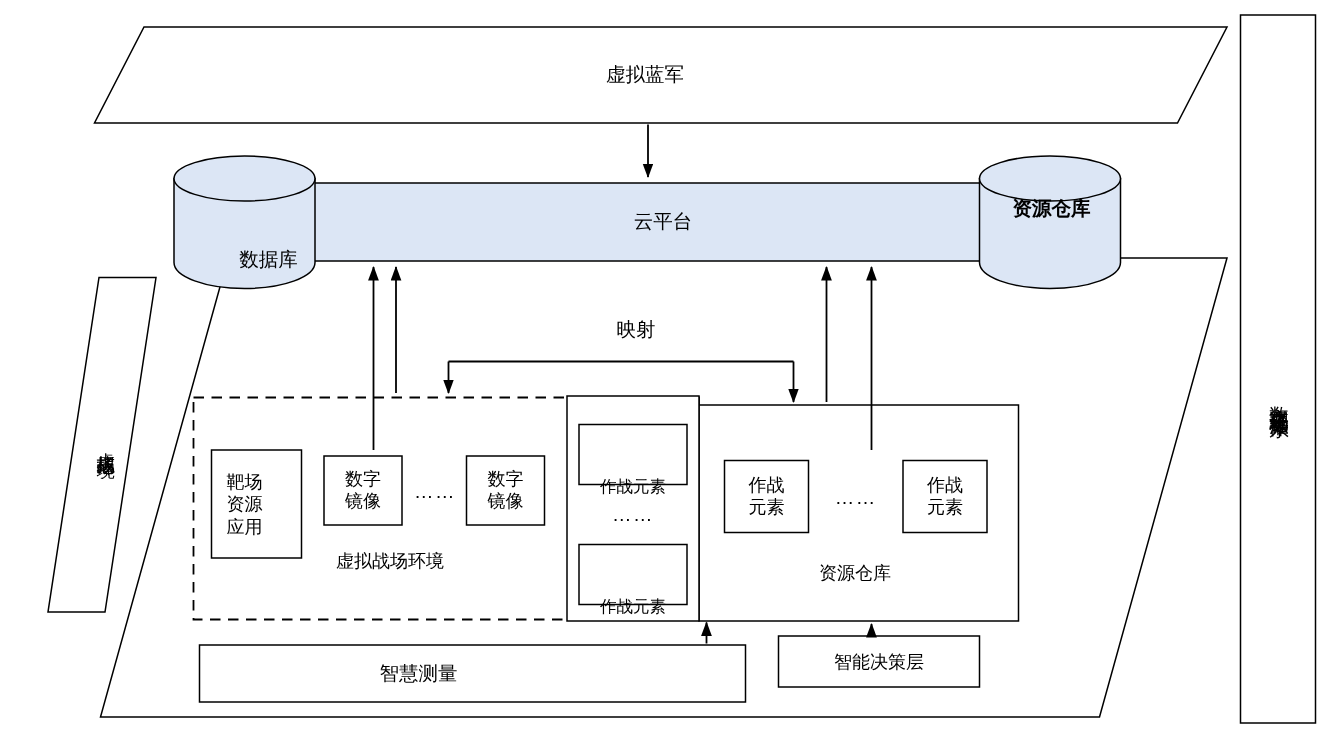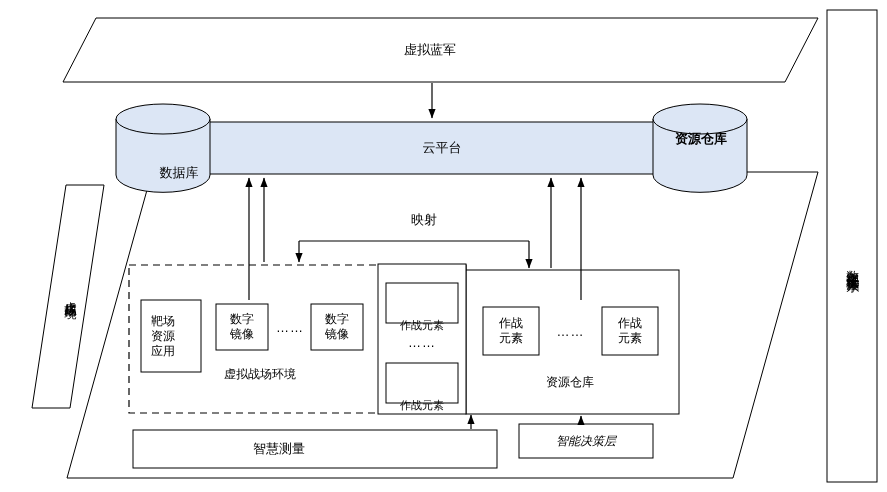--- a/index.html
+++ b/index.html
@@ -170,15 +170,15 @@
 
   <div class="dots" style="left:539px; top:322px; width:63px; height:18px;">……</div>
 
   <div class="lbl small" style="left:602px; top:307px; width:56px; height:48px;">作战
 元素</div>
 
   <div class="lbl small" style="left:510px; top:372px; width:120px; height:20px;">资源仓库</div>
 
   <div class="lbl" style="left:133px; top:430px; width:292px; height:38px;">智慧测量</div>
 
-  <div class="lbl small" style="left:519px; top:424px; width:134px; height:34px;font-style:italic;">智能决策层</div>
+  <div class="lbl small" style="left:519px; top:424px; width:134px; height:34px;">智能决策层</div>
 
 </div>
 
 </body></html>

